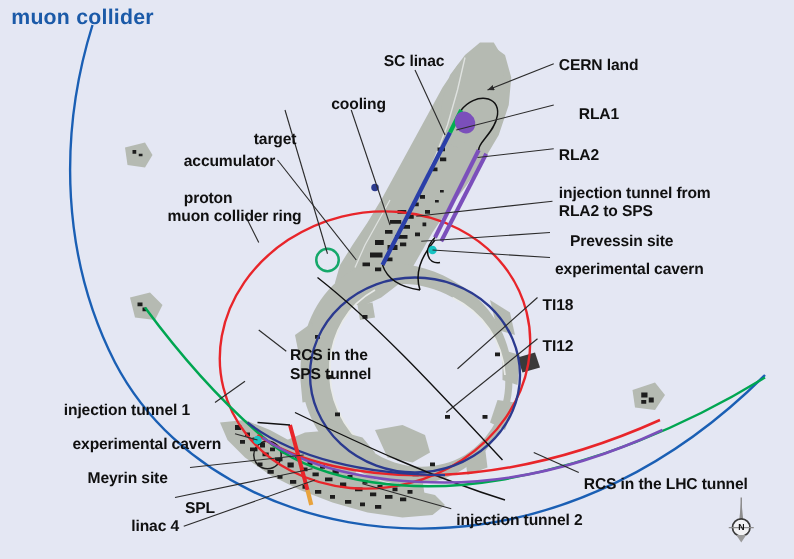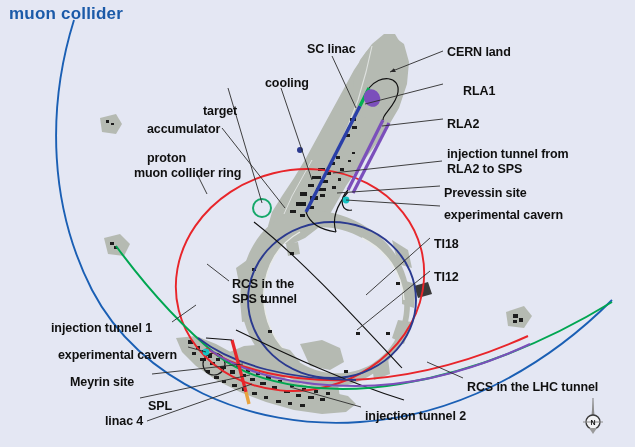--- a/index.html
+++ b/index.html
@@ -265,21 +265,21 @@
       <div class="lbl" style="left: 447px; top: 45px;">CERN land</div>
       <div class="lbl" style="left: 203px; top: 92px; margin-top: 12px;">target</div>
       <div class="lbl" style="left: 265px; top: 76px;">cooling</div>
       <div class="lbl" style="left: 447px; top: 84px; padding-left: 16px;">RLA1</div>
       <div class="lbl" style="left: 147px; top: 107px; margin-top: 44px;">proton</div>
       <div class="lbl" style="left: 147px; top: 122px;">accumulator</div>
       <div class="lbl" style="left: 447px; top: 117px;">RLA2</div>
       <div class="lbl" style="left: 447px; top: 147px;">injection tunnel from</div>
       <div class="lbl" style="left: 447px; top: 162px;">RLA2 to SPS</div>
       <div class="lbl" style="left: 95px; top: 166px; padding-left: 39px;">muon collider ring</div>
-      <div class="lbl" style="left: 444px; top: 186px;">Prevessin site</div>
+      <div class="lbl" style="left: 456px; top: 186px;">Prevessin site</div>
       <div class="lbl" style="left: 444px; top: 208px;">experimental cavern</div>
       <div class="lbl" style="left: 434px; top: 237px;">TI18</div>
       <div class="lbl" style="left: 434px; top: 270px;">TI12</div>
       <div class="lbl" style="left: 232px; top: 277px;">RCS in the</div>
       <div class="lbl" style="left: 232px; top: 292px;">SPS tunnel</div>
       <div class="lbl" style="left: 51px; top: 321px;">injection tunnel 1</div>
       <div class="lbl" style="left: 58px; top: 348px;">experimental cavern</div>
       <div class="lbl" style="left: 70px; top: 375px;">Meyrin site</div>
       <div class="lbl" style="left: 467px; top: 380px;">RCS in the LHC tunnel</div>
       <div class="lbl" style="left: 124px; top: 399px; margin-left: 24px;">SPL</div>

